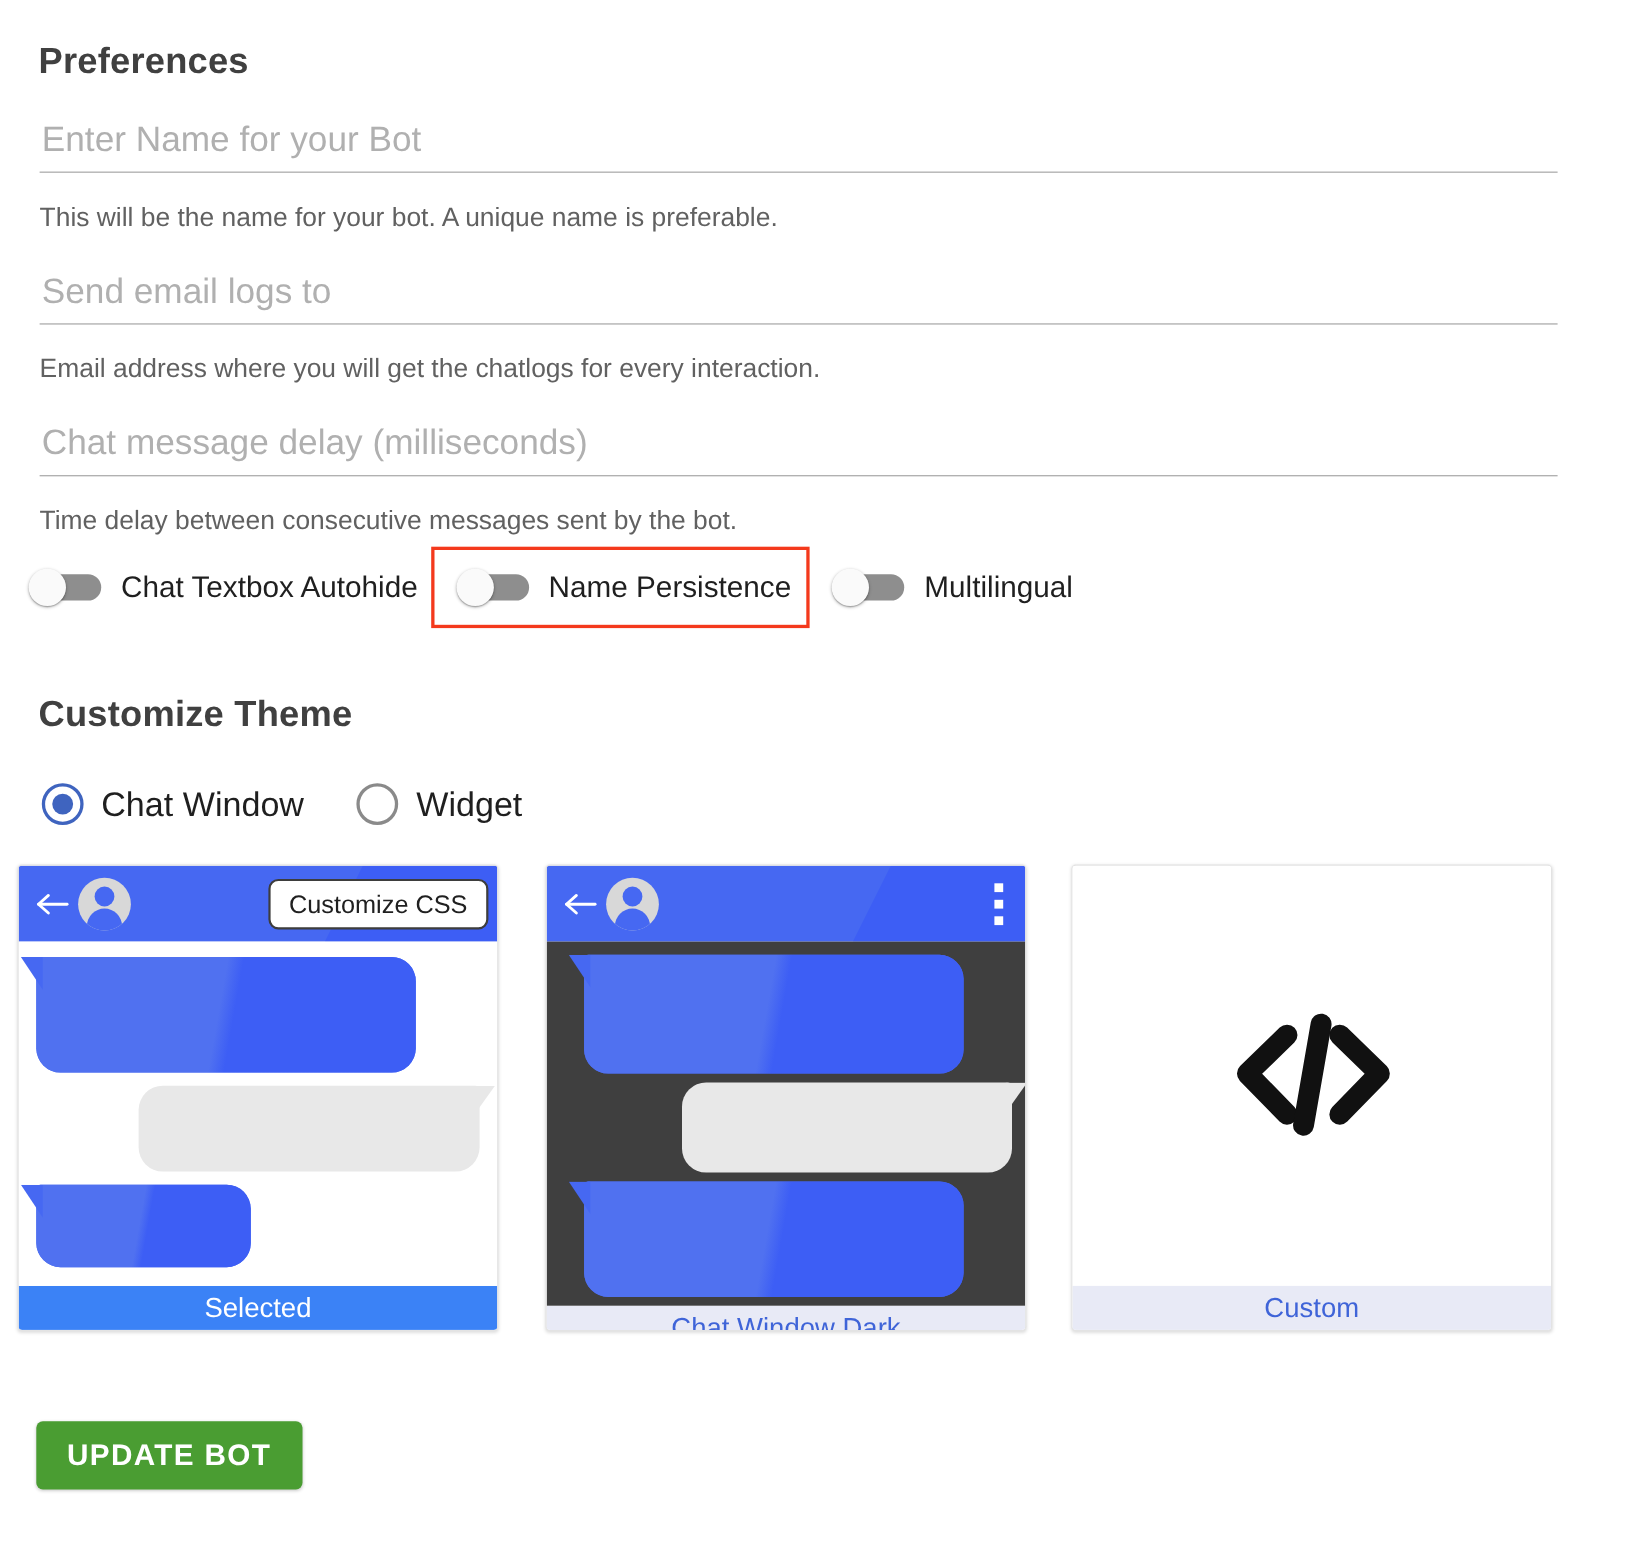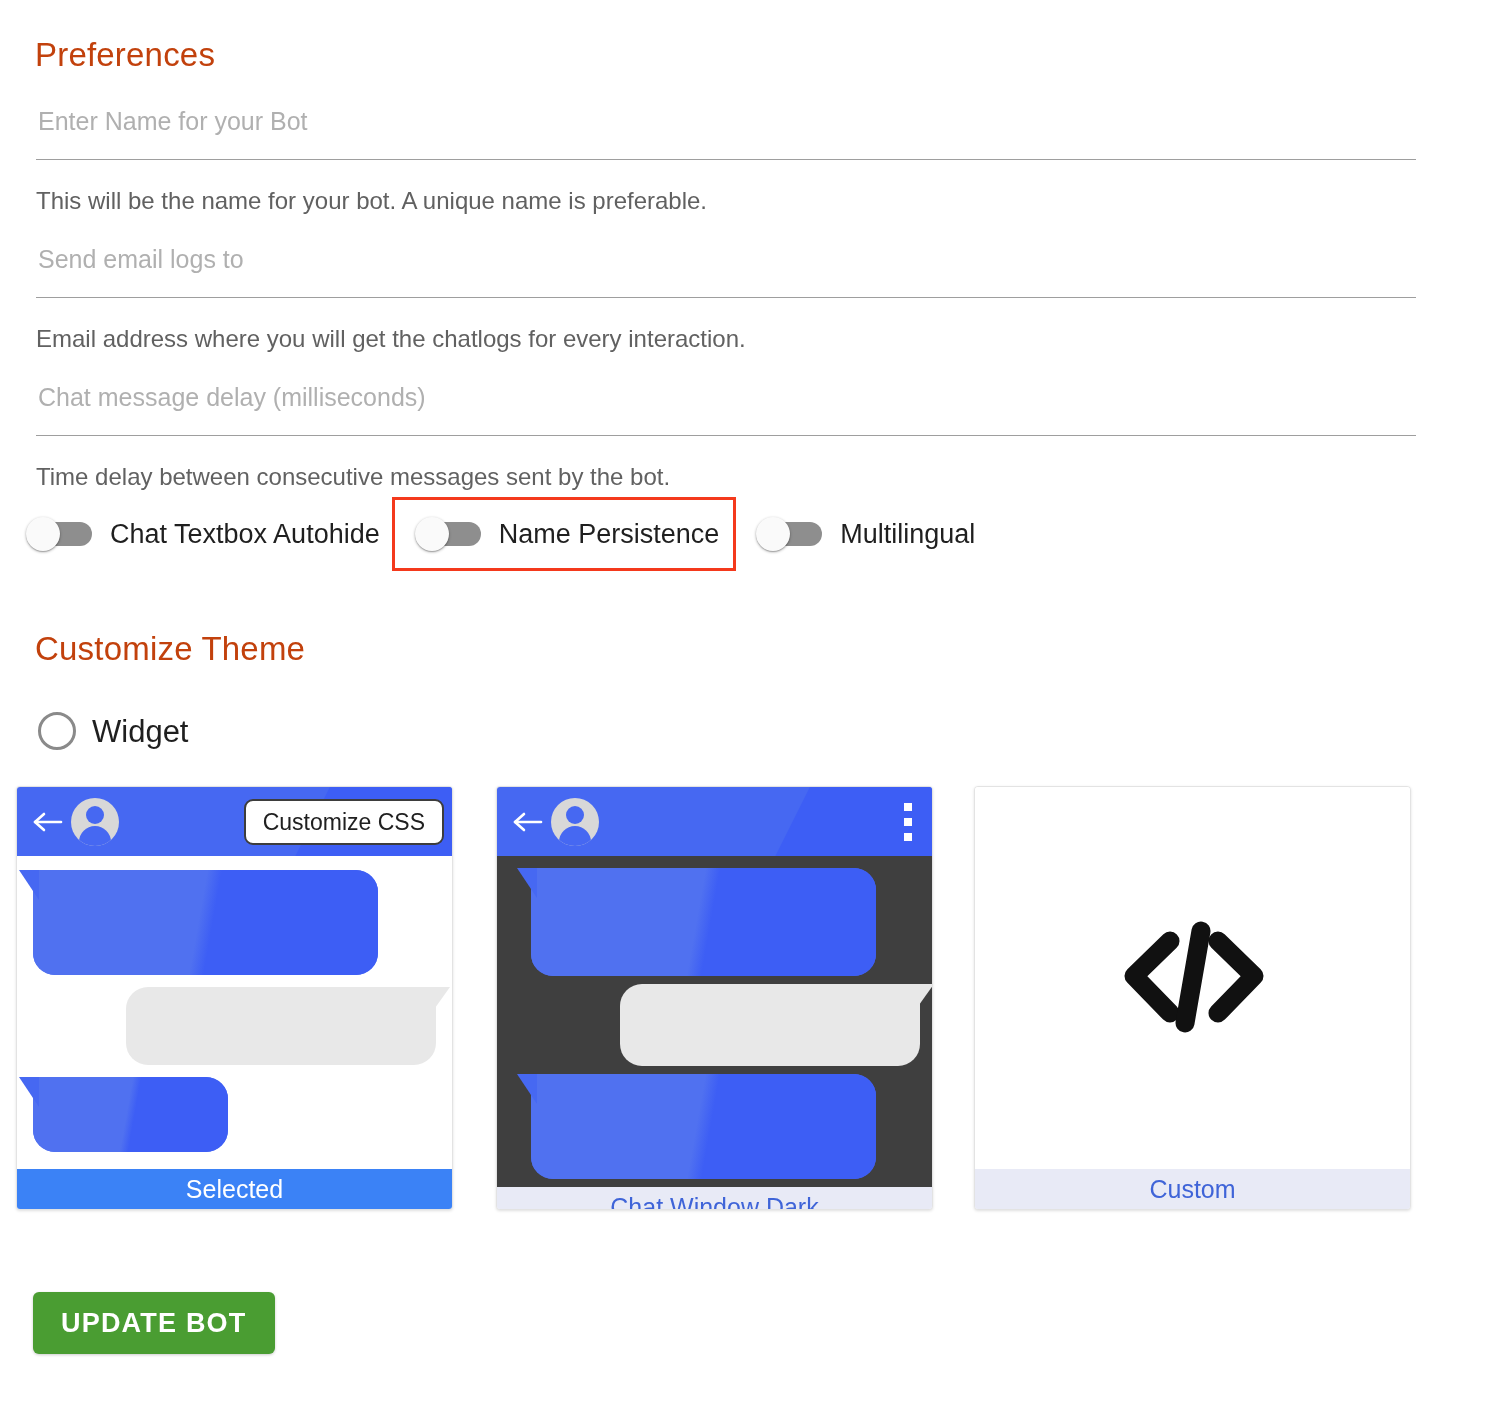--- a/index.html
+++ b/index.html
@@ -21,45 +21,45 @@
     position: relative;
     width: 1486px;
     height: 1424px;
     padding: 0;
   }
 
   
   .section-title {
     position: absolute;
     font-size: 33px;
-    font-weight: normal;
-    color: #c2410c;
+    font-weight: bold;
+    color: #404040;
     letter-spacing: 0.2px;
     line-height: 1;
   }
   #preferences-title { left: 35px; top: 38px; }
   #customize-theme-title { left: 35px; top: 632px; }
 
   
   .field {
     position: absolute;
     left: 36px;
     width: 1380px;
   }
   .field-input {
     display: block;
     width: 100%;
     border: none;
     border-bottom: 1.5px solid #9e9e9e;
     outline: none;
     background: transparent;
     font-family: "Liberation Sans", sans-serif;
-    font-size: 25px;
+    font-size: 32px;
     color: #701a75;
-    padding: 0 0 22px 2px;
+    padding: 0 0 10px 2px;
     line-height: 1.25;
   }
   .field-input::placeholder {
     color: #b0b0b0;
     opacity: 1;
   }
   .field-hint {
     display: block;
     margin-top: 27px;
     font-size: 24px;
@@ -448,20 +448,24 @@
       </span>
       <span class="toggle-label">Multilingual</span>
     </div>
 
   </div>
 
   <div class="section-title" id="customize-theme-title">Customize Theme</div>
 
   <div id="radio-row">
     <div class="radio-item">
+      <span class="radio-circle checked"></span>
+      <span class="radio-label">Chat Window</span>
+    </div>
+    <div class="radio-item">
       <span class="radio-circle"></span>
       <span class="radio-label">Widget</span>
     </div>
   </div>
 
   <div id="theme-cards">
 
     <div class="theme-card" id="card-chat-window">
       <div class="card-header">
         <span class="back-arrow">

